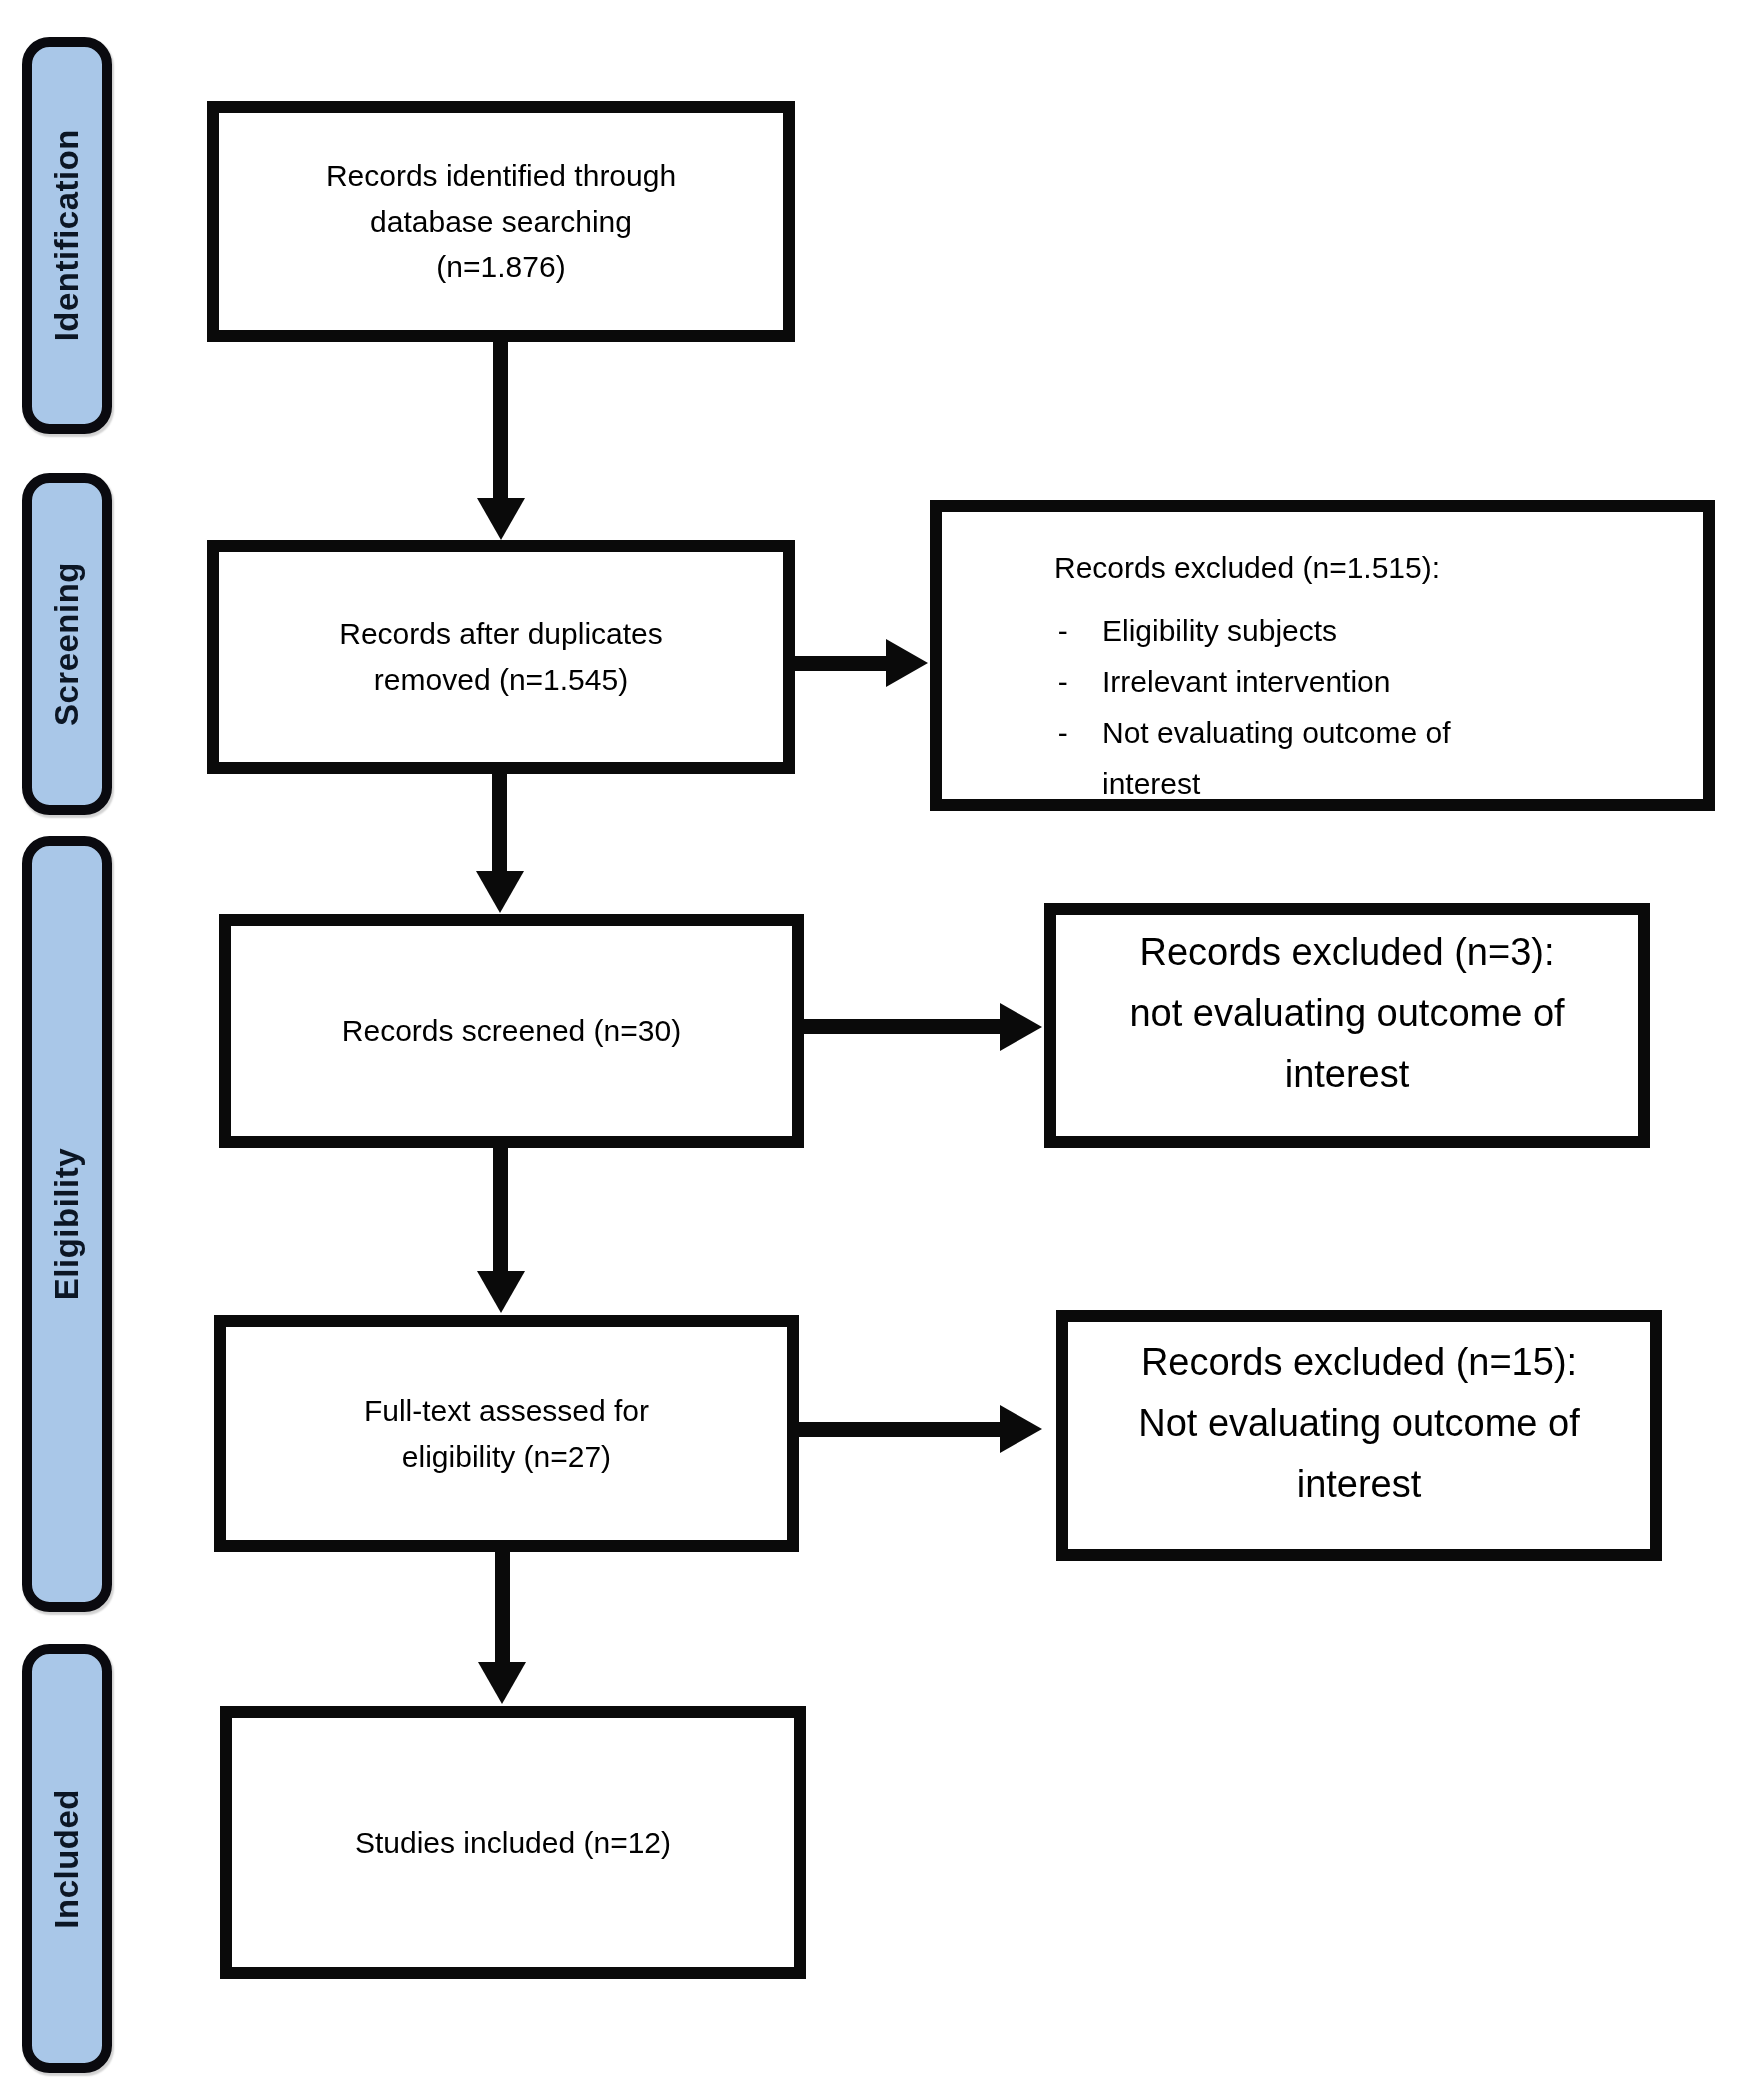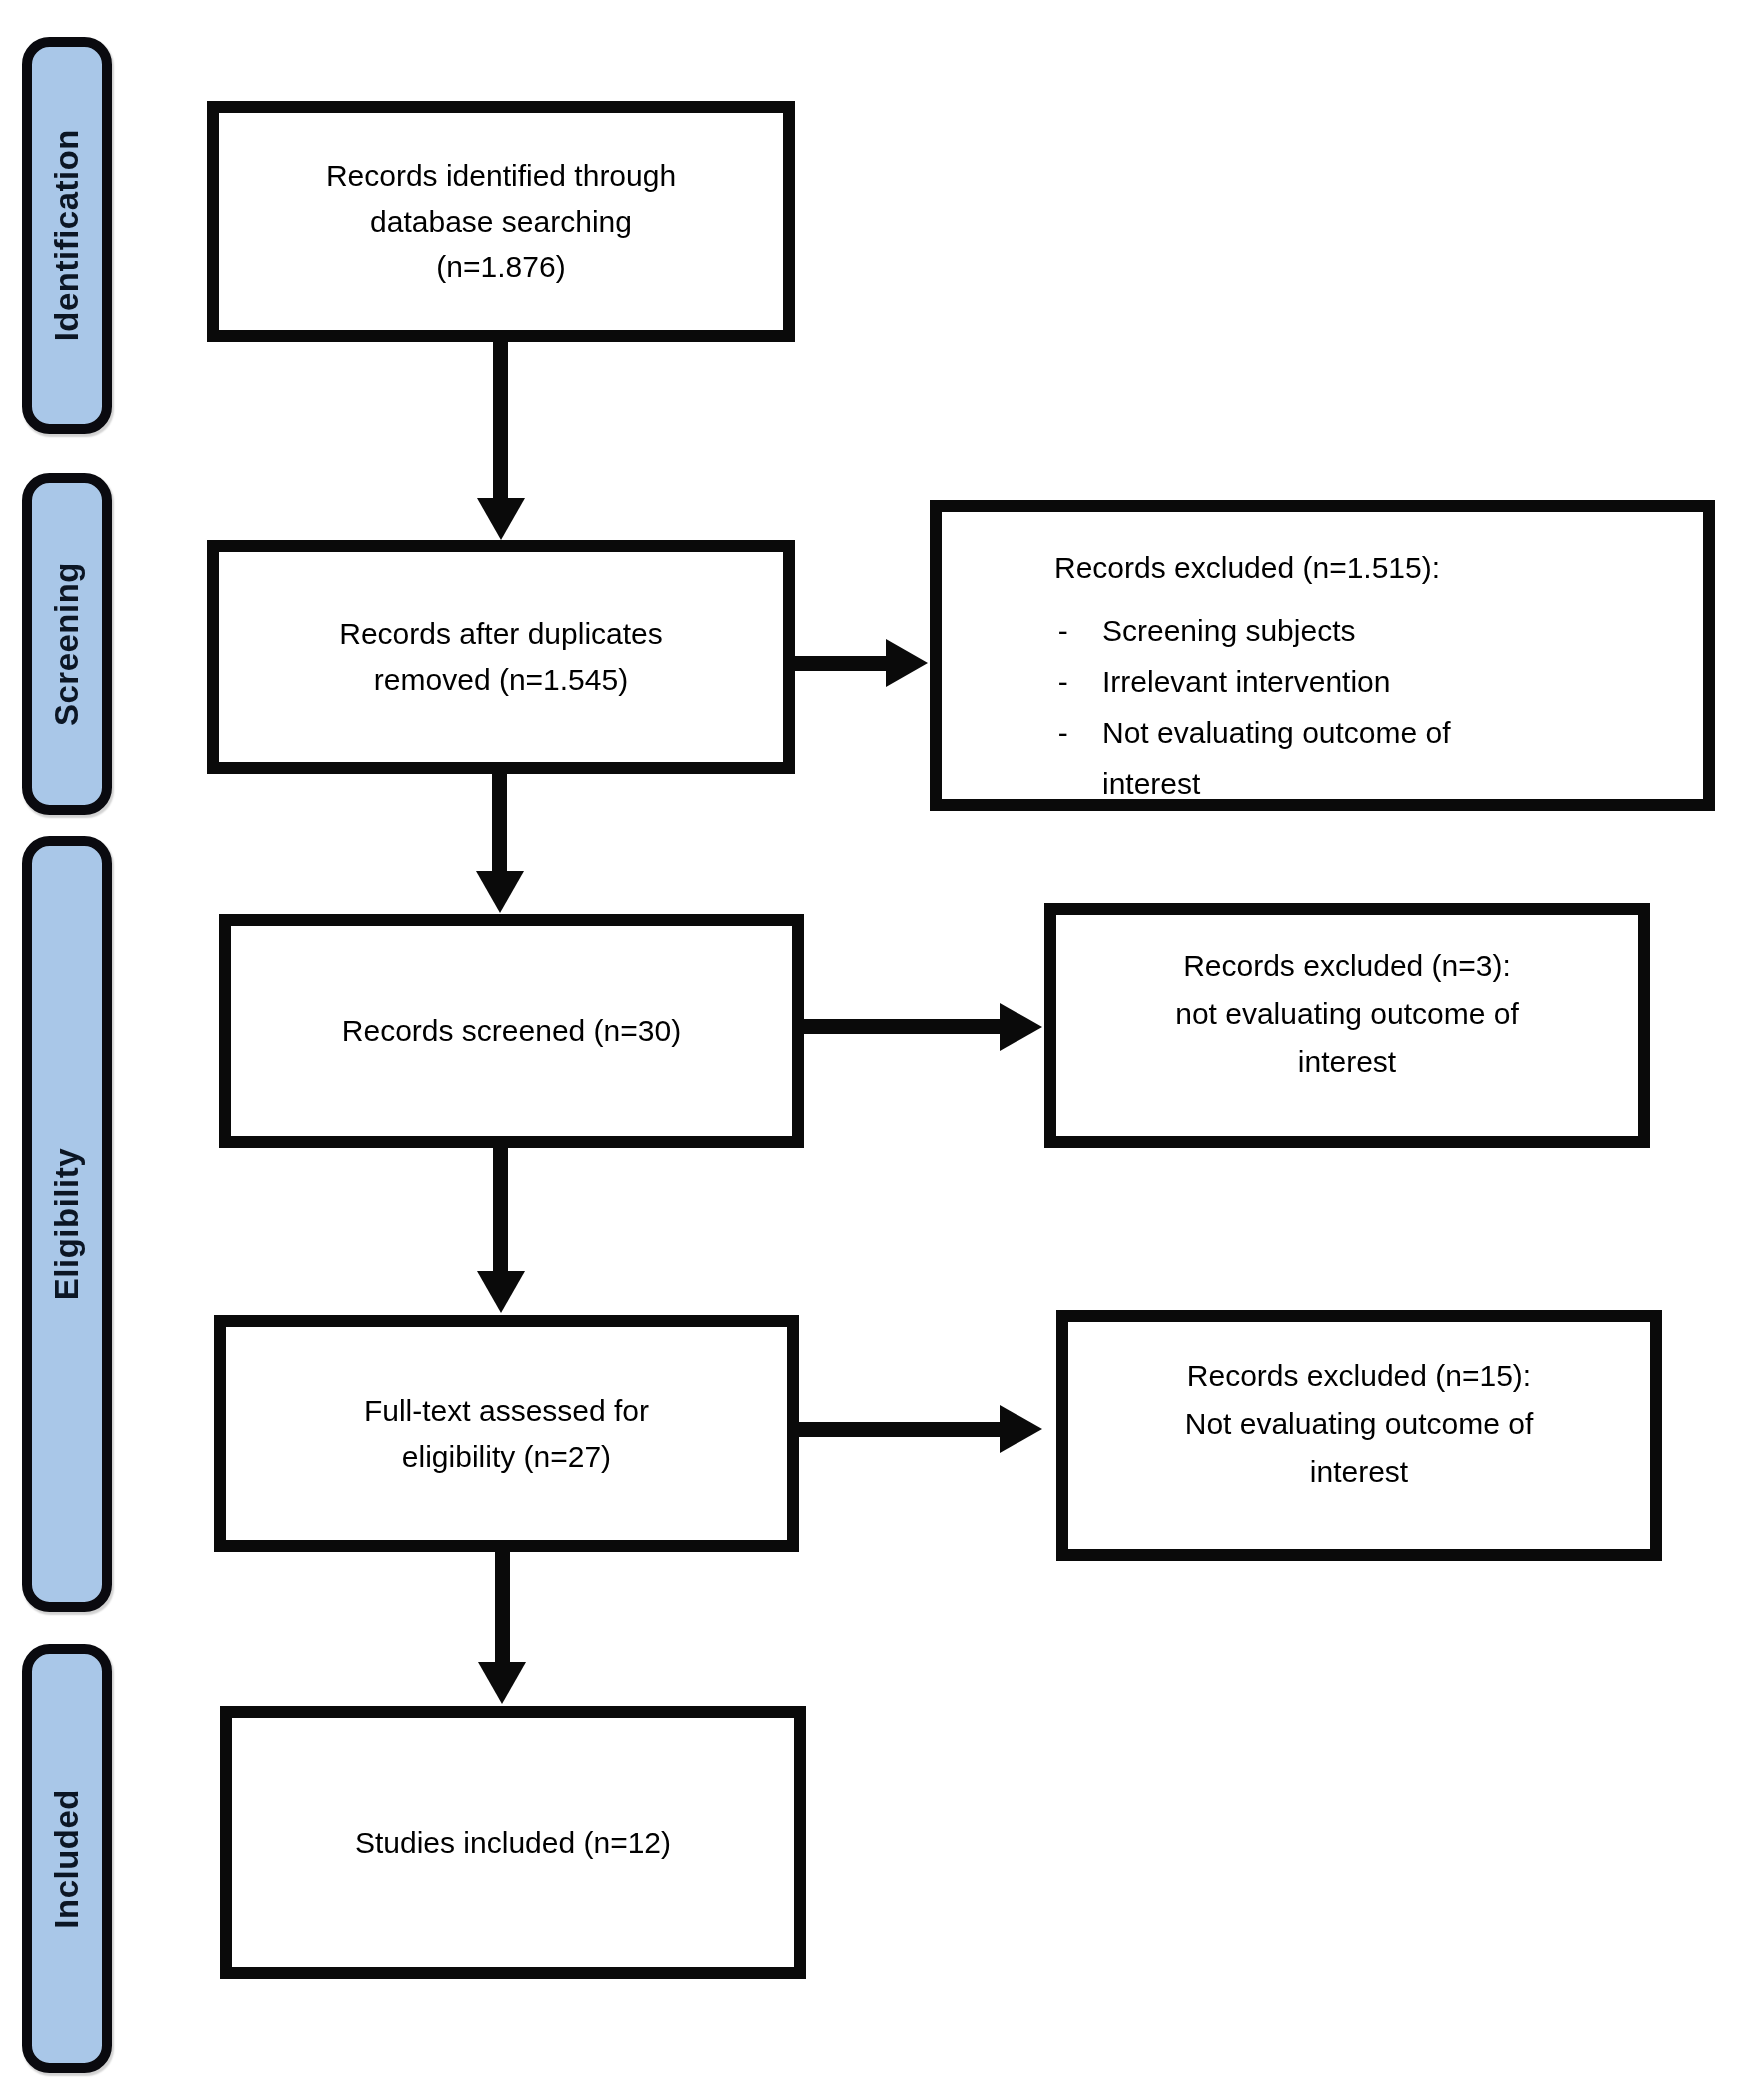--- a/index.html
+++ b/index.html
@@ -28,21 +28,21 @@
     display:flex;align-items:center;justify-content:center;text-align:center;
   }
   .fbox .txt{font-size:30px;line-height:1.52;white-space:pre-line;}
 
   .xbox{
     position:absolute;background:#fff;border:12px solid #0a0a0a;
   }
   .xbox-center{
     display:flex;align-items:center;justify-content:center;text-align:center;
   }
-  .xbox-center .txt{font-size:30px;line-height:1.6;white-space:pre-line;padding-bottom:24px;}
+  .xbox-center .txt{font-size:38px;line-height:1.6;white-space:pre-line;padding-bottom:24px;}
 
   .x1-content{padding:33px 46px 0 112px;}
   .x1-title{font-size:30px;line-height:1.5;margin-bottom:14.7px;}
   .bullet{
     position:relative;max-width:439px;padding-left:48px;
     font-size:30px;line-height:1.7;
   }
   .bullet::before{
     content:"-";position:absolute;left:3.7px;top:0;
   }
@@ -99,21 +99,21 @@
 eligibility (n=27)</div>
   </div>
 
   <div class="fbox" style="left:220px;top:1706px;width:562px;height:249px;">
     <div class="txt">Studies included (n=12)</div>
   </div>
 
   <div class="xbox" style="left:930px;top:500px;width:761px;height:287px;">
     <div class="x1-content">
       <div class="x1-title">Records excluded (n=1.515):</div>
-      <div class="bullet">Screening subjects</div>
+      <div class="bullet">Eligibility subjects</div>
       <div class="bullet">Irrelevant intervention</div>
       <div class="bullet">Not evaluating outcome of interest</div>
     </div>
   </div>
 
   <div class="xbox xbox-center" style="left:1044px;top:903px;width:582px;height:221px;">
     <div class="txt">Records excluded (n=3):
 not evaluating outcome of
 interest</div>
   </div>

